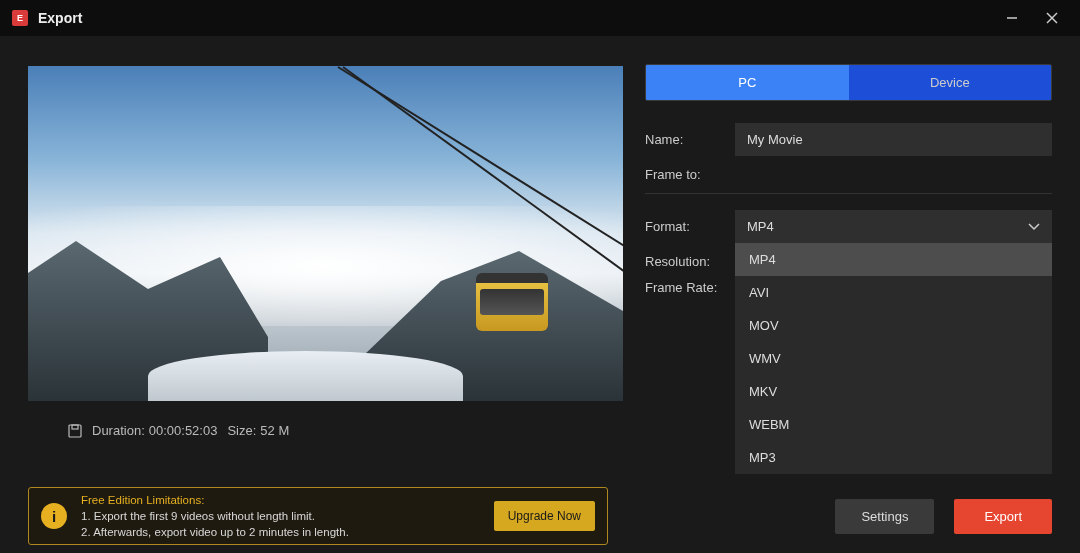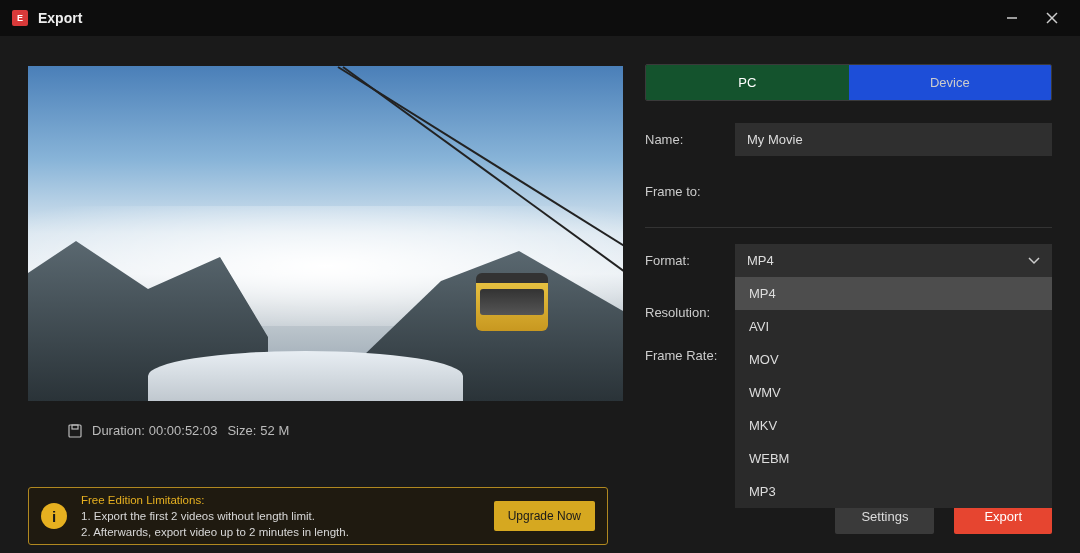--- a/index.html
+++ b/index.html
@@ -105,25 +105,25 @@
   margin-bottom: 22px;
 }
 .tab {
   flex: 1;
   text-align: center;
   padding: 10px 0;
   background: #1d4ed8;
   cursor: pointer;
   font-size: 13px;
 }
-.tab.active { background: #14532d; color: #fff; }
+.tab.active { background: #3b82f6; color: #fff; }
 .field-row {
   display: flex;
   align-items: center;
-  margin-bottom: 28px;
+  margin-bottom: 11px;
   gap: 14px;
 }
 .field-label {
   width: 76px;
   font-size: 13px;
   color: #ccc;
 }
 .field-input-wrap { flex: 1; display: flex; gap: 8px; }
 .text-input {
   flex: 1;
@@ -321,21 +321,21 @@
     </div>
   </div>
 </div>
 
 <div class="footer">
   <div class="limitation-box">
     <div class="info-icon">i</div>
     <div class="limitation-text">
       <div class="limitation-title">Free Edition Limitations:</div>
       <div class="limitation-lines">
-        <div>1. Export the first 2 videos without length limit.</div>
+        <div>1. Export the first 9 videos without length limit.</div>
         <div>2. Afterwards, export video up to 2 minutes in length.</div>
       </div>
     </div>
     <button class="upgrade-btn">Upgrade Now</button>
   </div>
   <div class="footer-spacer"></div>
   <button class="settings-btn">Settings</button>
   <button class="export-btn">Export</button>
 </div>
 

